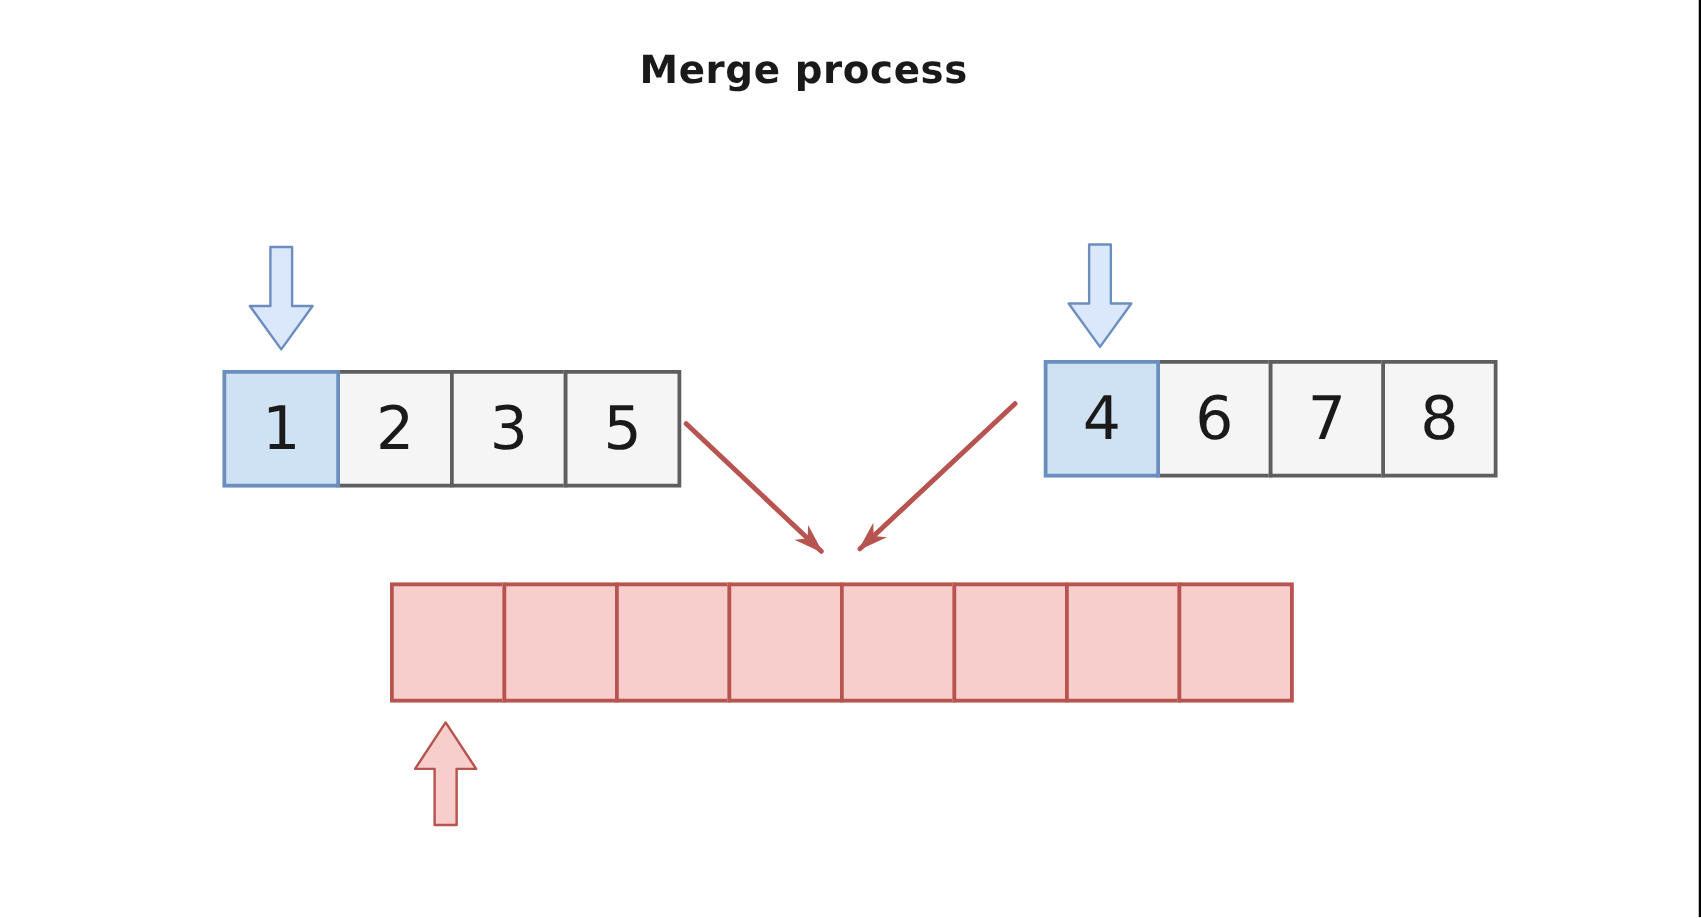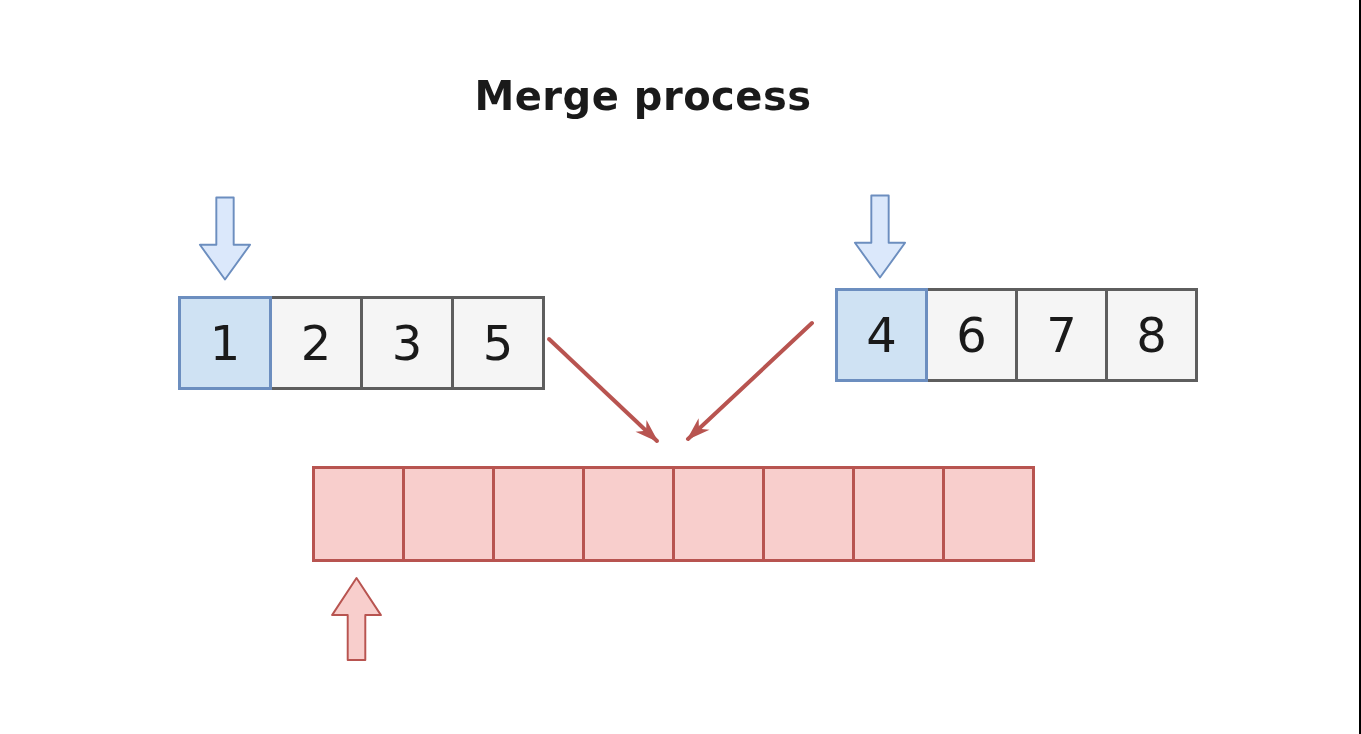--- a/index.html
+++ b/index.html
@@ -18,26 +18,25 @@
     top: 0; right: 0;
     width: 2px; height: 734px;
     background: var(--edge-line, #000);
   }
 
   .title {
     position: absolute;
     top: 38px;
     left: 643px;
     transform: translateX(-50%);
-    font-size: 40px;
+    font-size: 31px;
     font-weight: 600;
     letter-spacing: 0.5px;
     color: var(--ink, #1a1a1a);
     white-space: nowrap;
-    margin-top: 35px;
   }
 
   .array { position: absolute; display: flex; }
 
   .cell {
     box-sizing: border-box;
     border: 3px solid var(--gray-cell-stroke, #5e5e5e);
     background: var(--gray-cell-fill, #f5f5f5);
     display: flex;
     align-items: center;

